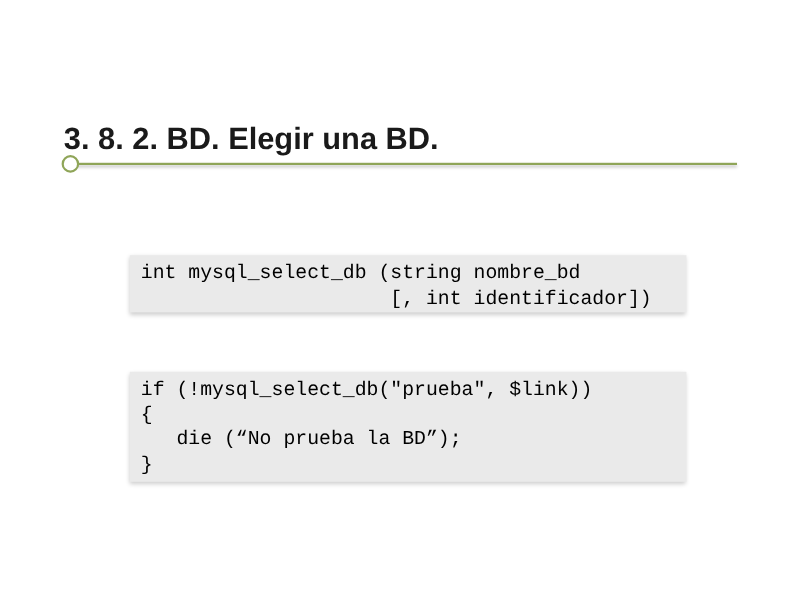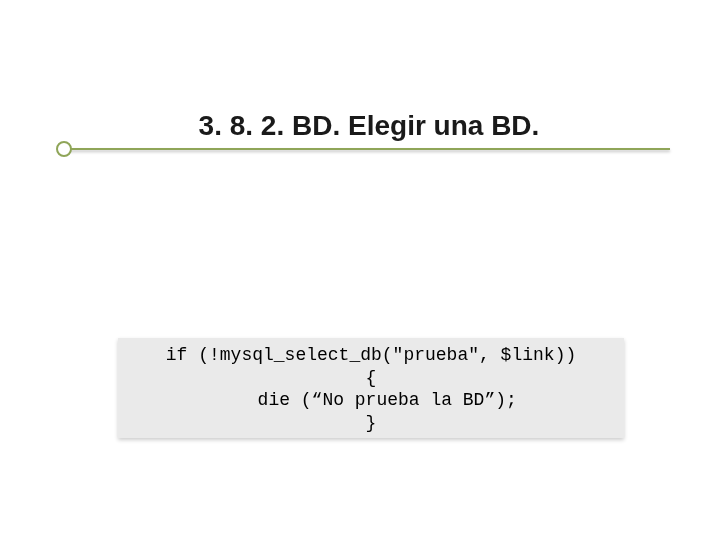--- a/index.html
+++ b/index.html
@@ -9,21 +9,20 @@
     height: 540px;
     background: #ffffff;
     font-family: Arial, Helvetica, sans-serif;
     overflow: hidden;
   }
   .slide {
     position: relative;
     width: 720px;
     height: 536px;
     box-sizing: border-box;
-    text-align: center;
   }
   .title-row {
     position: absolute;
     top: 110px;
     left: 58px;
     right: 40px;
   }
   .title-text {
     font-size: 28px;
     font-weight: bold;
@@ -79,19 +78,21 @@
 
 <div class="slide">
 
   <div class="title-row">
     <h1 class="title-text">3. 8. 2. BD. Elegir una BD.</h1>
     <div class="title-underline">
       <span class="bullet-dot"></span>
     </div>
   </div>
 
+  <div class="code-box code-box-1"><span>int mysql_select_db (string nombre_bd</span>
+<span>                     [, int identificador])</span></div>
 
   <div class="code-box code-box-2"><span>if (!mysql_select_db("prueba", $link))</span>
 <span>{</span>
 <span>   die (“No prueba la BD”);</span>
 <span>}</span></div>
 
 </div>
 
 </body></html>

